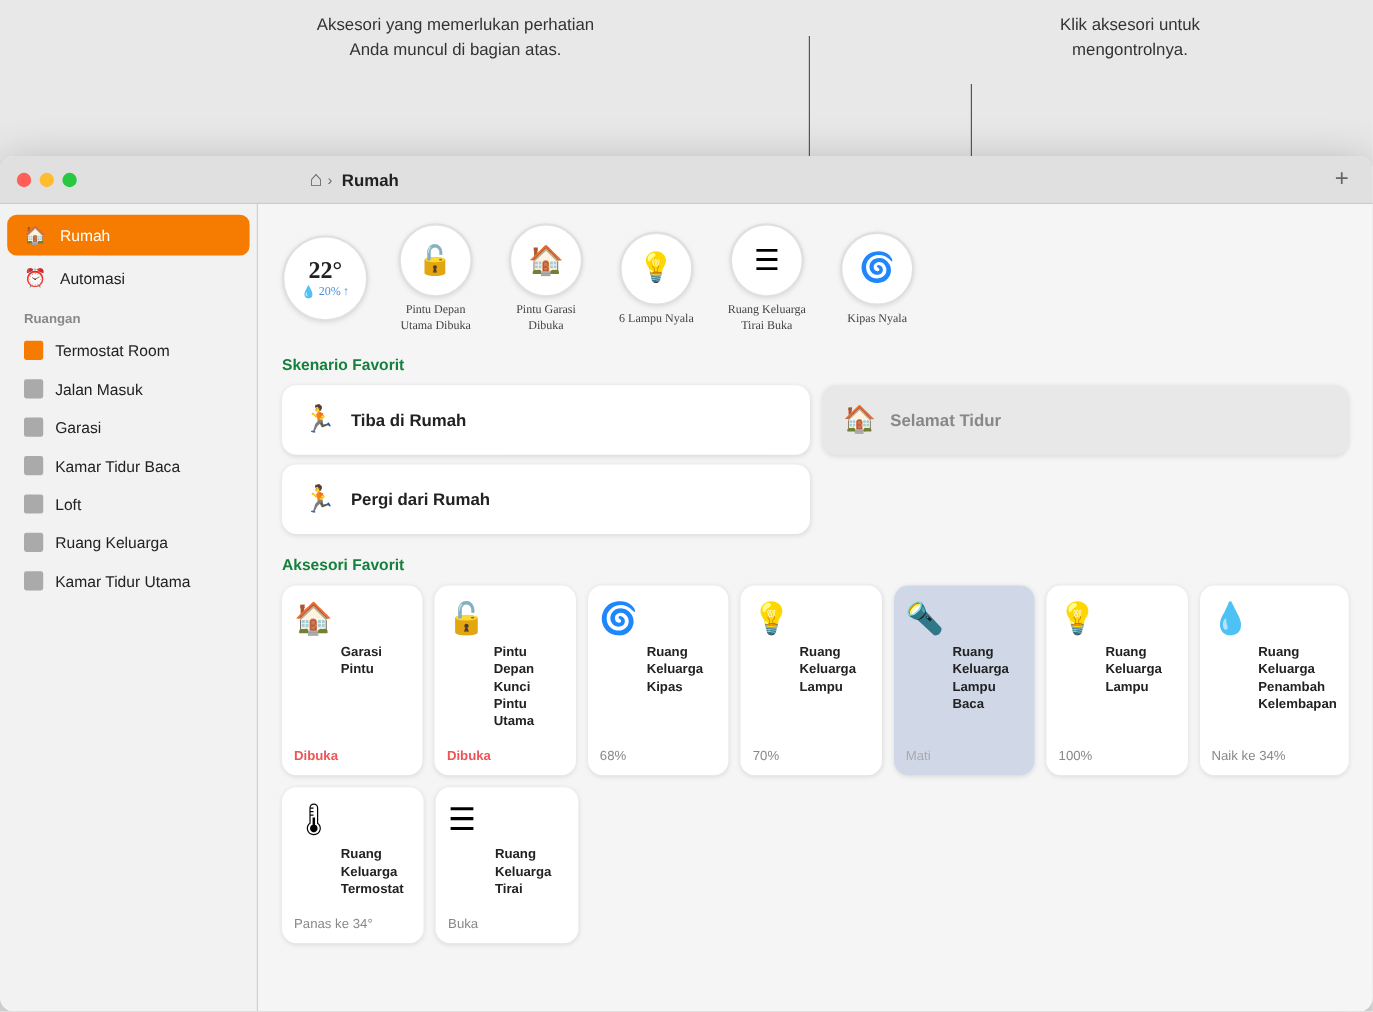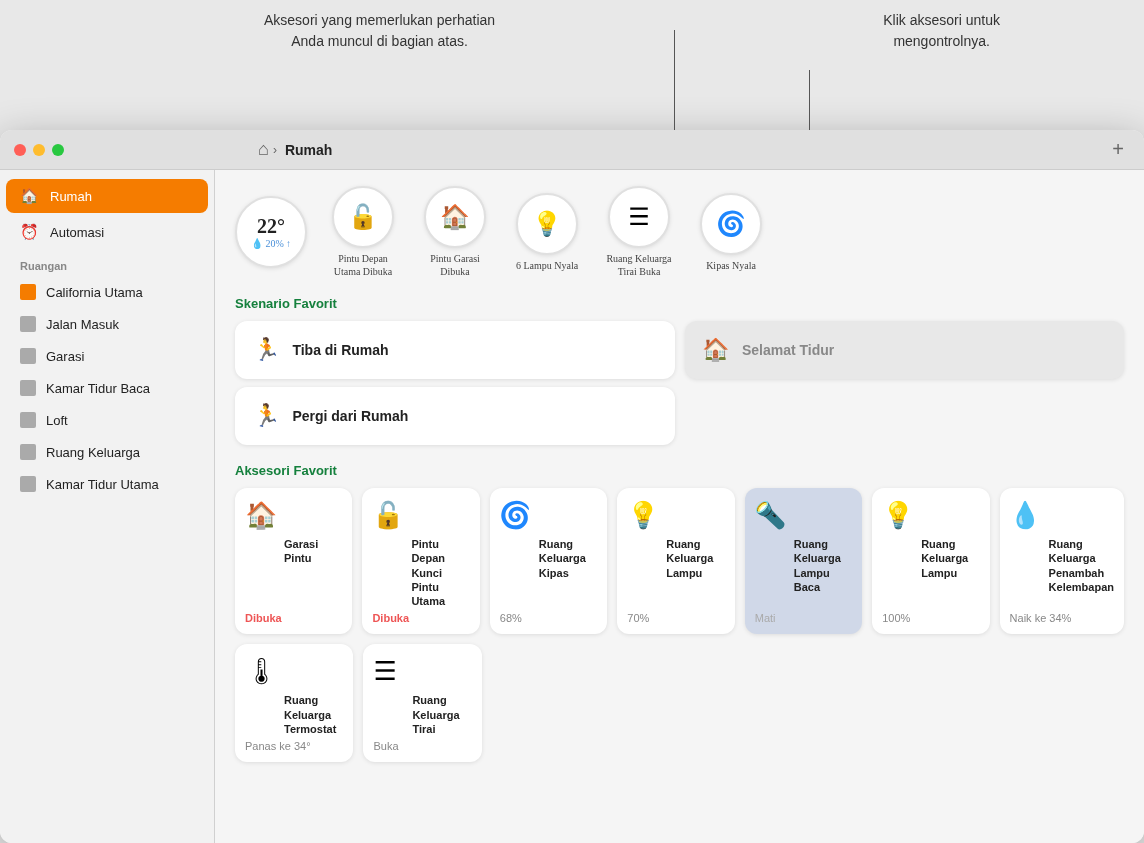--- a/index.html
+++ b/index.html
@@ -318,21 +318,21 @@
       font-size: 11px;
       font-weight: 600;
       color: #222;
       line-height: 1.3;
       flex: 1;
       margin-left: 39px;
     }
     .acc-card .acc-status {
       font-size: 11px;
       color: #888;
-      margin-top: 4px;
+      margin-top: 16px;
     }
     .acc-card .acc-status.open { color: #e55; font-weight: 600; }
     .acc-card .acc-status.muted { color: #aaa; }
 
     .accessories-grid-row2 {
       display: grid;
       grid-template-columns: repeat(7, 1fr);
       gap: 10px;
       margin-top: 10px;
     }
@@ -372,21 +372,21 @@
         <span class="sidebar-icon">🏠</span>
         <span>Rumah</span>
       </div>
       <div class="sidebar-item">
         <span class="sidebar-icon">⏰</span>
         <span>Automasi</span>
       </div>
       <div class="sidebar-section-label">Ruangan</div>
       <div class="sidebar-item">
         <div class="room-icon orange"></div>
-        <span>California Utama</span>
+        <span>Termostat Room</span>
       </div>
       <div class="sidebar-item">
         <div class="room-icon"></div>
         <span>Jalan Masuk</span>
       </div>
       <div class="sidebar-item">
         <div class="room-icon"></div>
         <span>Garasi</span>
       </div>
       <div class="sidebar-item">

